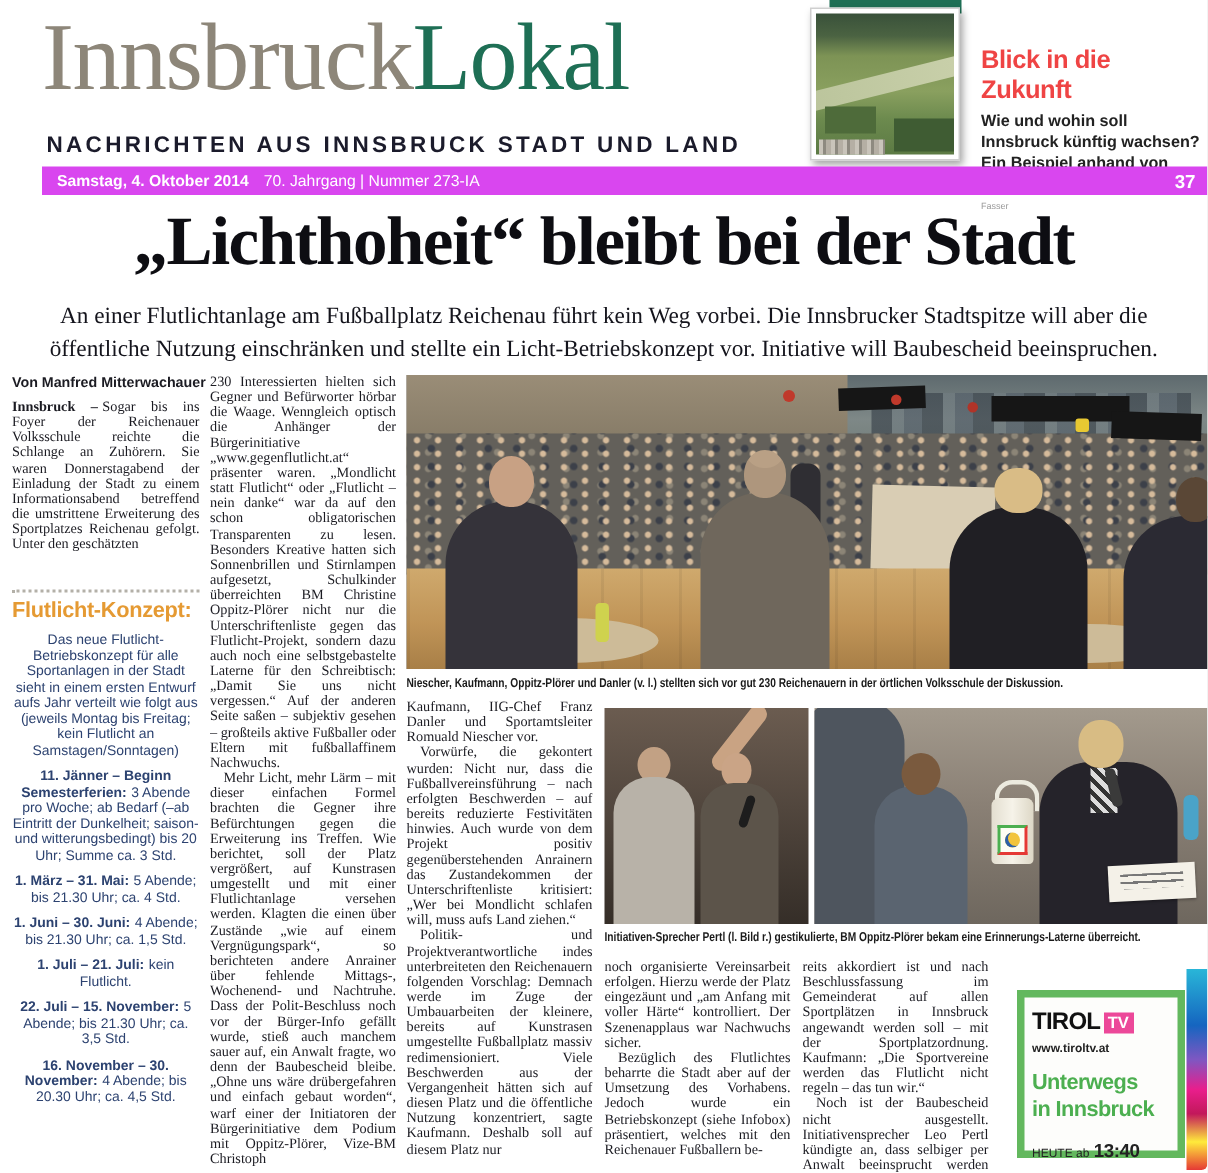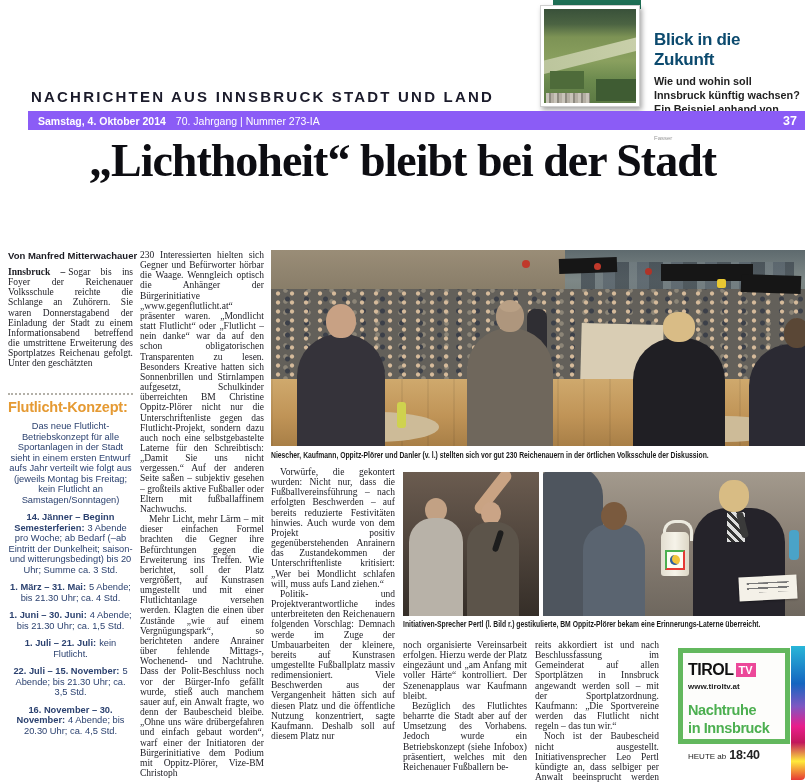--- a/index.html
+++ b/index.html
@@ -6,41 +6,41 @@
   .page{position:relative;width:805px;height:782px;background:#ffffff;overflow:hidden;
         font-family:"Liberation Serif",serif;color:#16161e;}
 
   
   .masthead-title{position:absolute;left:28px;top:4px;font-size:64px;line-height:1.05;
         letter-spacing:-1px;font-family:"Liberation Serif",serif;}
   .mh-1{color:#8d8679;}
   .mh-2{color:#1e6f55;}
   .tagline{position:absolute;left:31px;top:88px;font-family:"Liberation Sans",sans-serif;
         font-weight:bold;font-size:15px;letter-spacing:2.2px;color:#1b1b2b;}
-  .datebar{position:absolute;left:28px;top:111px;width:777px;height:19px;background:#8b5cf6;
+  .datebar{position:absolute;left:28px;top:111px;width:777px;height:19px;background:#d946ef;
         color:#fff;font-family:"Liberation Sans",sans-serif;font-size:10.5px;
         display:flex;align-items:center;padding:0;box-sizing:border-box;}
   .datebar .db-date{font-weight:bold;margin-left:10px;}
   .datebar .db-issue{margin-left:10px;}
   .datebar .db-page{margin-left:auto;margin-right:8px;font-weight:bold;font-size:12.5px;}
 
   
   .teaser-band{position:absolute;left:553px;top:0;width:88px;height:9px;background:#1e6f55;}
   .teaser-photo{position:absolute;left:540px;top:5px;width:100px;height:102px;background:#fff;
         border:1px solid #cfcfcf;box-shadow:2px 3px 5px rgba(0,0,0,.35);padding:3px;box-sizing:border-box;}
   .tp-scene{position:relative;width:100%;height:100%;overflow:hidden;
         background:linear-gradient(180deg,#39513a 0%,#4b6342 16%,#7d9355 30%,#8aa05f 55%,#6c8a4e 75%,#5c7a44 100%);}
   .tp-strip{position:absolute;left:-20px;top:38px;width:150px;height:13px;background:linear-gradient(90deg,#b9c39a,#cdd3ae);
         transform:rotate(-14deg);}
   .tp-field1{position:absolute;left:6px;top:62px;width:34px;height:18px;background:#4e6b3a;}
   .tp-field2{position:absolute;left:52px;top:70px;width:40px;height:22px;background:#3f5c33;}
   .tp-city{position:absolute;left:2px;top:84px;width:44px;height:16px;
         background:repeating-linear-gradient(90deg,#c9c4ba 0 3px,#8e8a80 3px 5px,#b5afa4 5px 8px);}
   .teaser-text{position:absolute;left:654px;top:30px;width:150px;font-family:"Liberation Sans",sans-serif;}
-  .teaser-title{color:#0c4a6e;font-size:17px;font-weight:bold;letter-spacing:-0.3px;margin-bottom:5px;}
+  .teaser-title{color:#ef4444;font-size:17px;font-weight:bold;letter-spacing:-0.3px;margin-bottom:5px;}
   .teaser-body{font-size:10.8px;line-height:1.28;color:#222;font-weight:bold;}
   .teaser-pageref{font-weight:bold;}
   .teaser-credit{font-size:6px;color:#999;margin-left:4px;font-weight:normal;}
 
   
   .headline{position:absolute;left:0;top:134px;width:805px;text-align:center;font-size:46px;
         font-weight:bold;letter-spacing:-1px;color:#0d0d12;}
   .standfirst{position:absolute;left:14px;top:200px;width:777px;text-align:center;
         font-size:15.5px;line-height:1.45;color:#14141c;}
 
@@ -151,39 +151,42 @@
         repeating-linear-gradient(45deg,#ddd 0 3px,#333 3px 6px);}
   .pr-mic{position:absolute;left:196px;top:40px;width:7px;height:26px;background:#3a3a3a;transform:rotate(-14deg);border-radius:3px;}
   .pr-card{position:absolute;left:196px;top:104px;width:58px;height:24px;background:#f4f1e8;transform:rotate(-3deg);
         box-shadow:0 1px 2px rgba(0,0,0,.3);}
   .pr-card:after{content:"";position:absolute;left:8px;top:6px;width:42px;height:10px;
         background:repeating-linear-gradient(180deg,#777 0 1.5px,transparent 1.5px 5px);}
   .pr-bottle{position:absolute;left:246px;top:58px;width:10px;height:30px;border-radius:4px;background:#4aa3c8;}
 
   
   .ad{position:absolute;left:676px;top:646px;width:129px;height:134px;background:#fff;}
-  .ad-frame{position:absolute;left:2px;top:2px;width:112px;height:96px;border:5px solid #63b85e;
+  .ad-frame{position:absolute;left:2px;top:14px;width:112px;height:112px;border:5px solid #63b85e;
         background:#fdfdfb;box-sizing:border-box;padding:6px 5px;font-family:"Liberation Sans",sans-serif;}
   .ad-ribbon{position:absolute;right:0;top:0;width:14px;height:134px;
         background:linear-gradient(180deg,#29b6d8 0%,#1565c0 28%,#7e57c2 45%,#e91e8c 60%,#c2185b 72%,#ffeb3b 86%,#e53935 100%);
         border-radius:0 0 4px 0;}
   .ad-logo{display:flex;align-items:center;margin-top:2px;}
   .ad-tirol{font-weight:900;font-size:16px;letter-spacing:-0.5px;color:#111;}
   .ad-tv{margin-left:2px;background:#ec4899;color:#fff;font-weight:900;font-size:11px;padding:1px 3px;}
   .ad-url{font-weight:bold;font-size:8px;color:#222;margin-top:3px;}
   .ad-line{color:#4caf50;font-weight:900;font-size:14.5px;line-height:1.08;letter-spacing:-0.4px;margin-top:2px;}
   .ad-line.first{margin-top:12px;}
   .ad-time{margin-top:12px;font-size:8px;color:#222;}
   .ad-time b{font-size:12.5px;margin-left:3px;letter-spacing:-0.3px;}
 </style>
 </head>
 <body>
 
 <div class="page">
 
+  <div class="masthead-title">
+    <span class="mh-1">Innsbruck</span><span class="mh-2">Lokal</span>
+  </div>
   <div class="tagline">NACHRICHTEN AUS INNSBRUCK STADT UND LAND</div>
 
   <div class="teaser-band"></div>
   <div class="teaser-photo">
     <div class="tp-scene">
       <div class="tp-strip"></div>
       <div class="tp-field1"></div>
       <div class="tp-field2"></div>
       <div class="tp-city"></div>
     </div>
@@ -193,31 +196,32 @@
     <div class="teaser-body"><span>Wie und wohin soll Innsbruck künftig wachsen? Ein Beispiel anhand von Hötting West. </span><span class="teaser-pageref">Seite 38</span><span class="teaser-credit">Foto: Fasser</span></div>
   </div>
 
   <div class="datebar">
     <span class="db-date">Samstag, 4. Oktober 2014</span>
     <span class="db-issue">70. Jahrgang | Nummer 273-IA</span>
     <span class="db-page">37</span>
   </div>
 
   <div class="headline">„Lichthoheit“ bleibt bei der Stadt</div>
+  <div class="standfirst">An einer Flutlichtanlage am Fußballplatz Reichenau führt kein Weg vorbei. Die Innsbrucker Stadtspitze will aber die öffentliche Nutzung einschränken und stellte ein Licht-Betriebskonzept vor. Initiative will Baubescheid beeinspruchen.</div>
 
   <div class="byline">Von Manfred Mitterwachauer</div>
   <div class="col c1">
     <p><span class="lead">Innsbruck –</span><span>Sogar bis ins Foyer der Reichenauer Volksschule reichte die Schlange an Zuhörern. Sie waren Donnerstagabend der Einladung der Stadt zu einem Informationsabend betreffend die umstrittene Erweiterung des Sportplatzes Reichenau gefolgt. Unter den geschätzten</span></p>
   </div>
 
   <div class="ib-rule"></div>
   <div class="ib-title">Flutlicht-Konzept:</div>
   <div class="ib-body">
     <p>Das neue Flutlicht-Betriebskonzept für alle Sportanlagen in der Stadt sieht in einem ersten Entwurf aufs Jahr verteilt wie folgt aus (jeweils Montag bis Freitag; kein Flutlicht an Samstagen/Sonntagen)</p>
-    <p><b>14. Jänner – Beginn Semesterferien:</b><span>3 Abende pro Woche; ab Bedarf (–ab Eintritt der Dunkelheit; saison- und witterungsbedingt) bis 20 Uhr; Summe ca. 3 Std.</span></p>
+    <p><b>11. Jänner – Beginn Semesterferien:</b><span>3 Abende pro Woche; ab Bedarf (–ab Eintritt der Dunkelheit; saison- und witterungsbedingt) bis 20 Uhr; Summe ca. 3 Std.</span></p>
     <p><b>1. März – 31. Mai:</b><span>5 Abende; bis 21.30 Uhr; ca. 4 Std.</span></p>
     <p><b>1. Juni – 30. Juni:</b><span>4 Abende; bis 21.30 Uhr; ca. 1,5 Std.</span></p>
     <p><b>1. Juli – 21. Juli:</b><span>kein Flutlicht.</span></p>
     <p><b>22. Juli – 15. November:</b><span>5 Abende; bis 21.30 Uhr; ca. 3,5 Std.</span></p>
     <p><b>16. November – 30. November:</b><span>4 Abende; bis 20.30 Uhr; ca. 4,5 Std.</span></p>
 
   </div>
 
   <div class="col c2">
     <p>230 Interessierten hielten sich Gegner und Befürworter hörbar die Waage. Wenngleich optisch die Anhänger der Bürgerinitiative „www.gegenflutlicht.at“ präsenter waren. „Mondlicht statt Flutlicht“ oder „Flutlicht – nein danke“ war da auf den schon obligatorischen Transparenten zu lesen. Besonders Kreative hatten sich Sonnenbrillen und Stirnlampen aufgesetzt, Schulkinder überreichten BM Christine Oppitz-Plörer nicht nur die Unterschriftenliste gegen das Flutlicht-Projekt, sondern dazu auch noch eine selbstgebastelte Laterne für den Schreibtisch: „Damit Sie uns nicht vergessen.“ Auf der anderen Seite saßen – subjektiv gesehen – großteils aktive Fußballer oder Eltern mit fußballaffinem Nachwuchs.</p>
@@ -260,20 +264,21 @@
         <div class="head"></div>
         <div class="body"></div>
       </div>
   </div>
   <div class="caption cap-main">
     <span class="cap-text">Niescher, Kaufmann, Oppitz-Plörer und Danler (v. l.) stellten sich vor gut 230 Reichenauern in der örtlichen Volksschule der Diskussion.</span>
 
   </div>
 
   <div class="col c3">
+    <p>Kaufmann, IIG-Chef Franz Danler und Sportamtsleiter Romuald Niescher vor.</p>
     <p class="ind">Vorwürfe, die gekontert wurden: Nicht nur, dass die Fußballvereinsführung – nach erfolgten Beschwerden – auf bereits reduzierte Festivitäten hinwies. Auch wurde von dem Projekt positiv gegenüberstehenden Anrainern das Zustandekommen der Unterschriftenliste kritisiert: „Wer bei Mondlicht schlafen will, muss aufs Land ziehen.“</p>
     <p class="ind">Politik- und Projektverantwortliche indes unterbreiteten den Reichenauern folgenden Vorschlag: Demnach werde im Zuge der Umbauarbeiten der kleinere, bereits auf Kunstrasen umgestellte Fußballplatz massiv redimensioniert. Viele Beschwerden aus der Vergangenheit hätten sich auf diesen Platz und die öffentliche Nutzung konzentriert, sagte Kaufmann. Deshalb soll auf diesem Platz nur</p>
   </div>
 
   <div class="photo-left">
     <div class="pl-arm"></div>
     <div class="pl-man1-head"></div>
     <div class="pl-man1-body"></div>
     <div class="pl-man2-head"></div>
     <div class="pl-man2-body"></div>
@@ -292,35 +297,35 @@
     <div class="pr-woman-head"></div>
     <div class="pr-mic"></div>
     <div class="pr-card"></div>
     <div class="pr-bottle"></div>
   </div>
   <div class="caption cap-2">
     <span class="cap-text">Initiativen-Sprecher Pertl (l. Bild r.) gestikulierte, BM Oppitz-Plörer bekam eine Erinnerungs-Laterne überreicht.</span>
   </div>
 
   <div class="col c4">
-    <p>noch organisierte Vereinsarbeit erfolgen. Hierzu werde der Platz eingezäunt und „am Anfang mit voller Härte“ kontrolliert. Der Szenenapplaus war Kaufmann bleibt.</p>
+    <p>noch organisierte Vereinsarbeit erfolgen. Hierzu werde der Platz eingezäunt und „am Anfang mit voller Härte“ kontrolliert. Der Szenenapplaus war Nachwuchs sicher.</p>
     <p class="ind">Bezüglich des Flutlichtes beharrte die Stadt aber auf der Umsetzung des Vorhabens. Jedoch wurde ein Betriebskonzept (siehe Infobox) präsentiert, welches mit den Reichenauer Fußballern be-</p>
   </div>
   <div class="col c5">
     <p>reits akkordiert ist und nach Beschlussfassung im Gemeinderat auf allen Sportplätzen in Innsbruck angewandt werden soll – mit der Sportplatzordnung. Kaufmann: „Die Sportvereine werden das Flutlicht nicht regeln – das tun wir.“</p>
     <p class="ind">Noch ist der Baubescheid nicht ausgestellt. Initiativensprecher Leo Pertl kündigte an, dass selbiger per Anwalt beeinsprucht werden könnte.</p>
   </div>
 
   <div class="ad">
     <div class="ad-ribbon"></div>
     <div class="ad-frame">
       <div class="ad-logo">
         <span class="ad-tirol">TIROL</span>
         <span class="ad-tv">TV</span>
       </div>
       <div class="ad-url">www.tiroltv.at</div>
-      <div class="ad-line first">Nachtruhe</div>
+      <div class="ad-line first">Unterwegs</div>
       <div class="ad-line">in Innsbruck</div>
-      <div class="ad-time"><span>HEUTE ab</span><b>18:40</b></div>
+      <div class="ad-time"><span>HEUTE ab</span><b>13:40</b></div>
     </div>
   </div>
 
 </div>
 
 </body></html>

